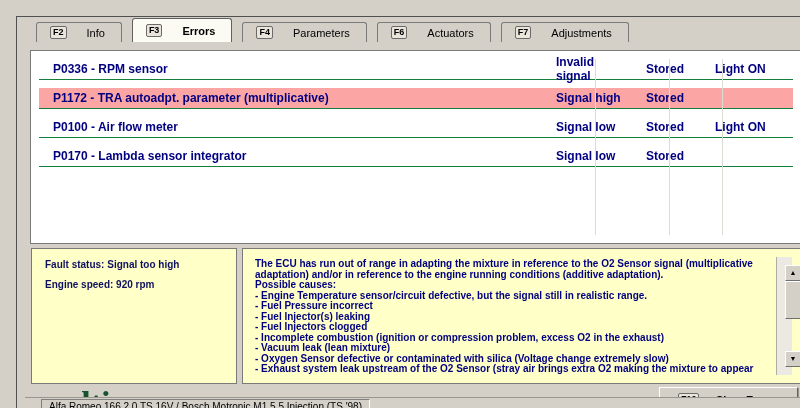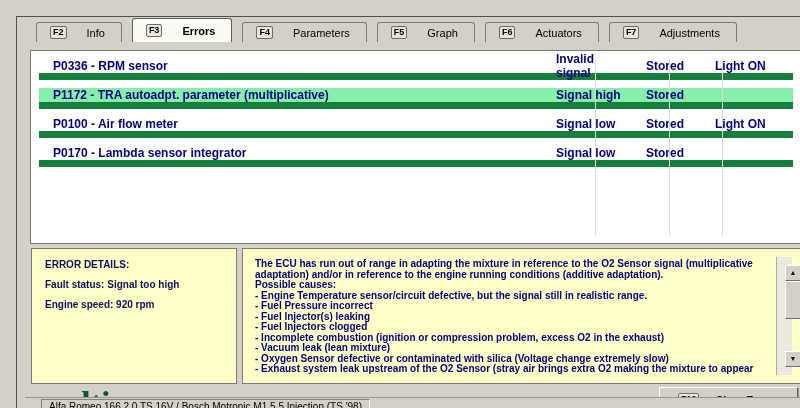--- a/index.html
+++ b/index.html
@@ -39,25 +39,25 @@
 
   
   .error-table {
     position:absolute; left:5px; right:5px; top:25px; height:194px;
     background:#ffffff;
     border:1px solid #7a7a7a;
     overflow:hidden;
   }
   .row {
     display:flex; align-items:center; height:21px;
-    border-bottom:7px solid #15803d;
+    border-bottom:1px solid #15803d;
     font-size:12px; font-weight:bold; color:#000080;
     cursor:pointer;
   }
-  .row.selected { background:#86efac; }
+  .row.selected { background:#fca5a5; }
   .cell-code   { flex:1; padding-left:6px; white-space:nowrap; overflow:hidden; }
   .cell-status { width:74px; flex:none; }
   .cell-stored { width:53px; flex:none; }
   .cell-light  { width:70px; flex:none; }
   .col-line {
     position:absolute; top:0; bottom:0; width:1px; background:#dcdcd4; z-index:1;
   }
   .col-line.c1 { right:197px; }
   .col-line.c2 { right:123px; }
   .col-line.c3 { right:70px; }
@@ -143,24 +143,20 @@
   </div>
   <div class="tab active">
     <span class="fkey">F3</span>
     <span class="tab-label">Errors</span>
   </div>
   <div class="tab">
     <span class="fkey">F4</span>
     <span class="tab-label">Parameters</span>
   </div>
   <div class="tab">
-    <span class="fkey">F5</span>
-    <span class="tab-label">Graph</span>
-  </div>
-  <div class="tab">
     <span class="fkey">F6</span>
     <span class="tab-label">Actuators</span>
   </div>
   <div class="tab">
     <span class="fkey">F7</span>
     <span class="tab-label">Adjustments</span>
   </div>
 </div>
 
 <div class="error-table">
@@ -188,21 +184,20 @@
   </div>
   <div class="row">
     <span class="cell-code">P0170 - Lambda sensor integrator</span>
     <span class="cell-status">Signal low</span>
     <span class="cell-stored">Stored</span>
     <span class="cell-light"></span>
   </div>
 </div>
 
 <div class="details-left">
-  <div>ERROR DETAILS:</div>
   <div>Fault status: Signal too high</div>
   <div>Engine speed: 920 rpm</div>
 </div>
 
 <div class="details-right">
   <div class="desc-text">The ECU has run out of range in adapting the mixture in reference to the O2 Sensor signal (multiplicative adaptation) and/or in reference to the engine running conditions (additive adaptation).
 Possible causes:
 - Engine Temperature sensor/circuit defective, but the signal still in realistic range.
 - Fuel Pressure incorrect
 - Fuel Injector(s) leaking

